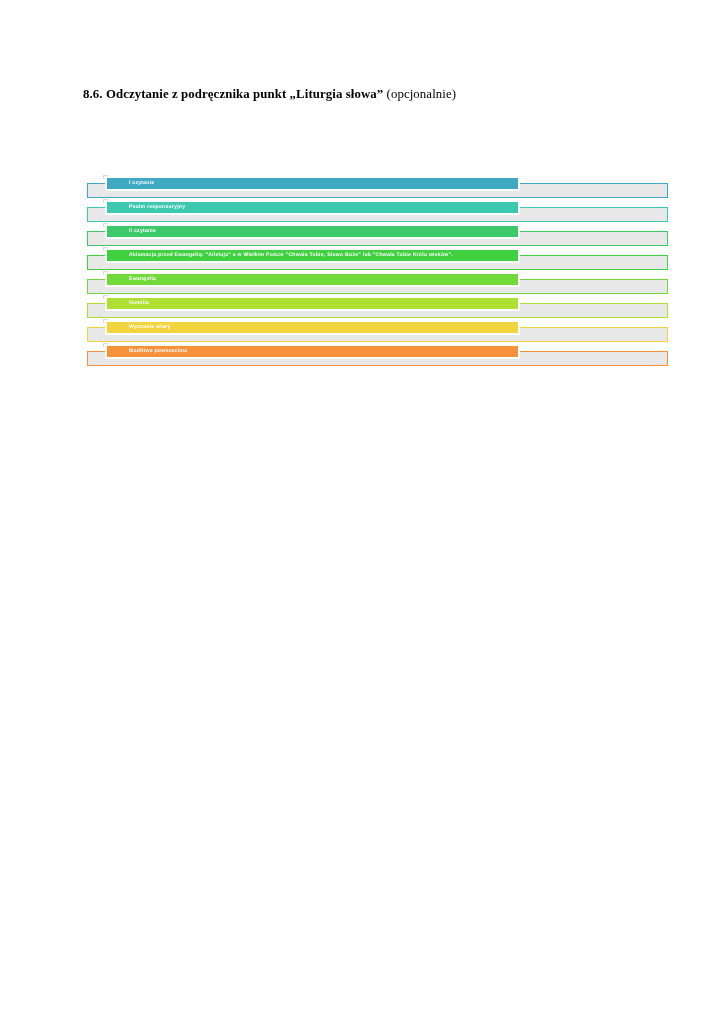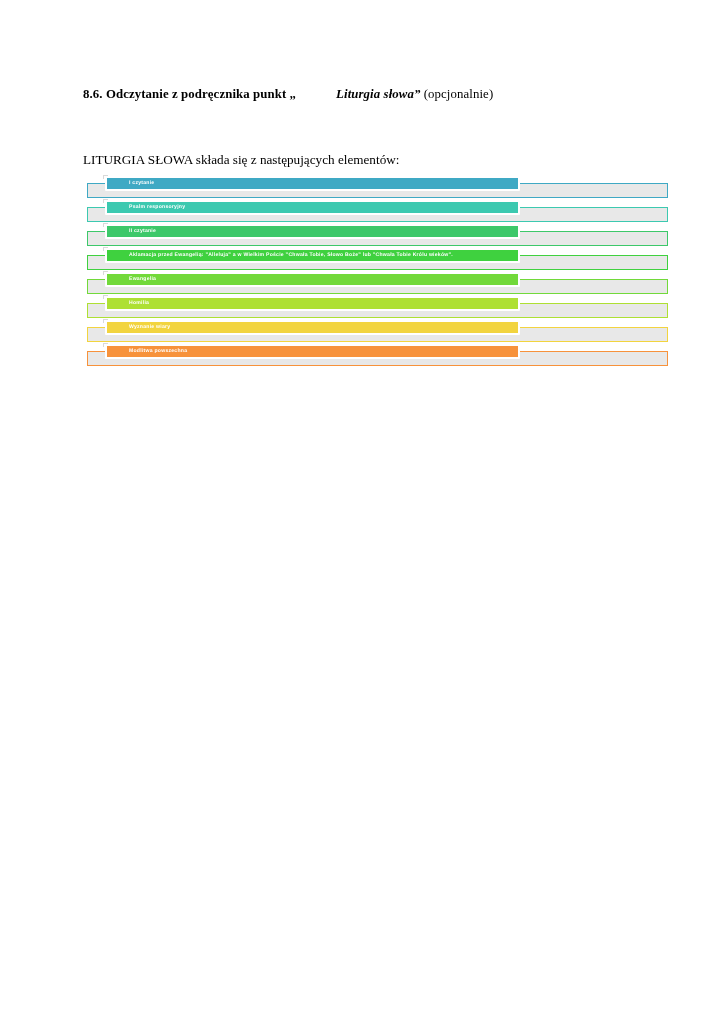--- a/index.html
+++ b/index.html
@@ -33,23 +33,21 @@
     width: 560px;
     font-family: "Liberation Serif", "DejaVu Serif", serif;
     font-size: 12.8px;
     font-weight: 700;
     color: #000000;
     letter-spacing: 0.1px;
     line-height: 16px;
     white-space: nowrap;
   }
   .heading .ital {
-    font-style: italic;
     font-weight: 700;
-    margin-left: 40px;
   }
   .heading .reg {
     font-weight: 400;
     font-family: Liberation Serif, serif;
   }
 
   .subheading {
     position: absolute;
     left: 83px;
     top: 152px;
@@ -131,21 +129,20 @@
     pointer-events: none;
   }
 </style>
 </head>
 <body>
 
 <div class="page">
 
   <div class="heading"><span>8.6. Odczytanie z podręcznika punkt „</span><span class="ital">Liturgia słowa”</span><span class="reg"> (opcjonalnie)</span></div>
 
-  <div class="subheading">LITURGIA SŁOWA składa się z następujących elementów:</div>
 
   <div class="diagram">
       <div class="row" style="top: 0px;">
         <div class="track" style="border-color: rgb(63, 169, 196); background: rgb(232, 232, 232);"></div>
         <div class="fill" style="background: rgb(63, 169, 196);">
           <div class="fill-label">I czytanie</div>
         </div>
         <div class="nub"></div>
       </div>
       <div class="row" style="top: 24px;">

